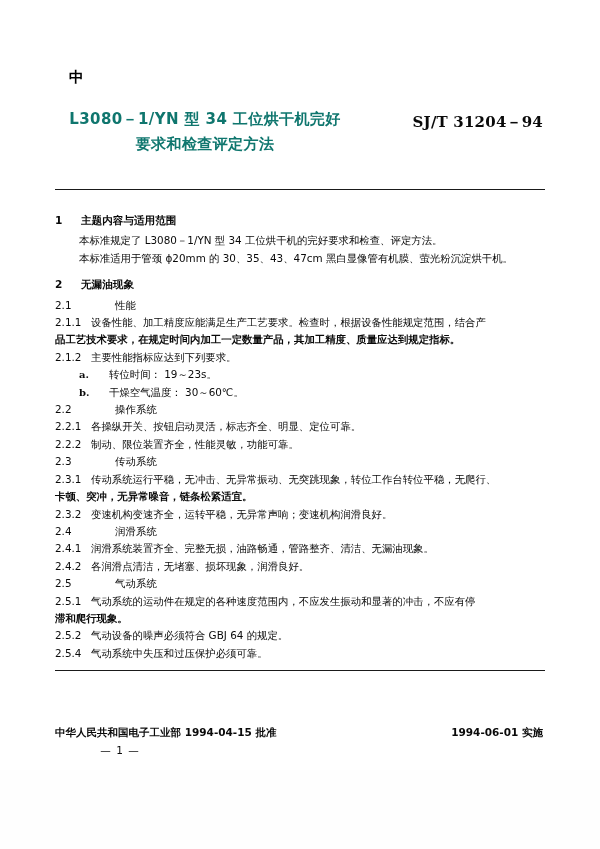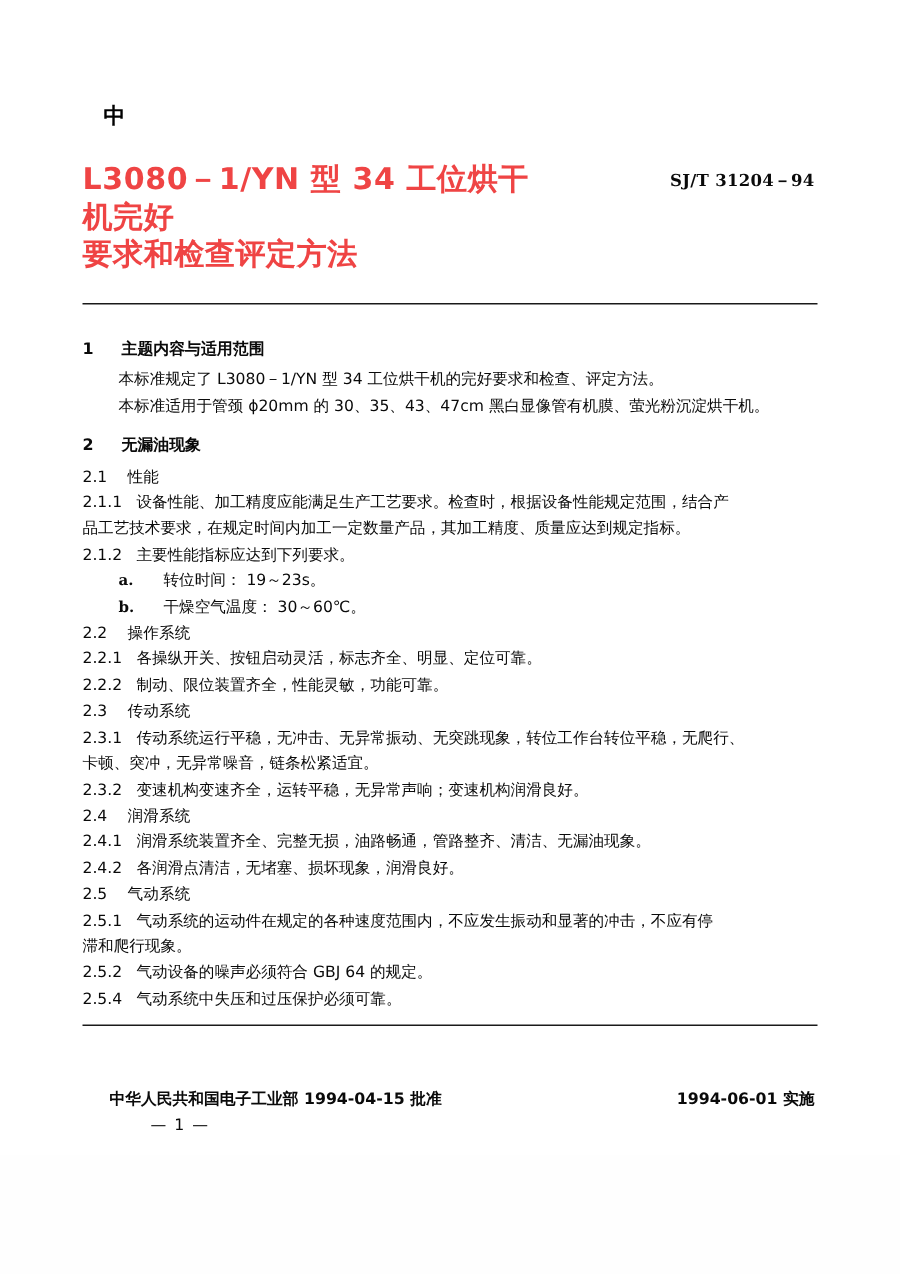--- a/index.html
+++ b/index.html
@@ -45,32 +45,32 @@
     color: #000;
   }
 
   .title-block {
     position: relative;
     margin-top: 20px;
     min-height: 62px;
   }
   .doc-title {
     width: 300px;
-    text-align: left;
-    font-size: 20px;
+    text-align: center;
+    font-size: 15px;
     font-weight: bold;
     line-height: 25px;
     letter-spacing: 0.4px;
-    color: #ef4444;
+    color: #0f766e;
   }
   .std-no {
     position: absolute;
     right: 2px;
     top: 6px;
-    font-size: 11px;
+    font-size: 15px;
     font-weight: bold;
     font-family: "DejaVu Serif", "Liberation Serif", serif;
     letter-spacing: 0.2px;
     white-space: nowrap;
   }
 
   .rule {
     height: 0;
     border-top: 1.6px solid #1a1a1a;
     margin-top: 20px;
@@ -103,23 +103,24 @@
   }
   .para .num {
     flex: none;
     white-space: nowrap;
   }
   .para .txt { flex: 1; }
 
   .lvl2 > .num { width: 30px; }
   .lvl3 > .num { width: 36px; }
 
-  .lvl2 .txt { letter-spacing: 0.1px; }
+  .lvl2 .txt { letter-spacing: 0.1px; margin-left: 30px; }
   .cont {
     margin-left: 0;
+    font-weight: bold;
   }
 
   .item-ab {
     display: flex;
     margin-left: 24px;
   }
   .item-ab .mark {
     width: 30px;
     flex: none;
     font-weight: bold;
@@ -135,21 +136,21 @@
   .footer {
     position: absolute;
     left: 55px;
     top: 726px;
     width: 490px;
     display: flex;
     justify-content: space-between;
     font-size: 10.5px;
     font-weight: bold;
   }
-  .footer .left { white-space: nowrap; margin-left: 18px; }
+  .footer .left { white-space: nowrap; }
   .footer .right { white-space: nowrap; padding-right: 2px; margin-left: 23px; }
 
   .pageno {
     position: absolute;
     left: 55px;
     top: 744px;
     width: 130px;
     text-align: center;
     font-size: 10.5px;
     letter-spacing: 1px;

